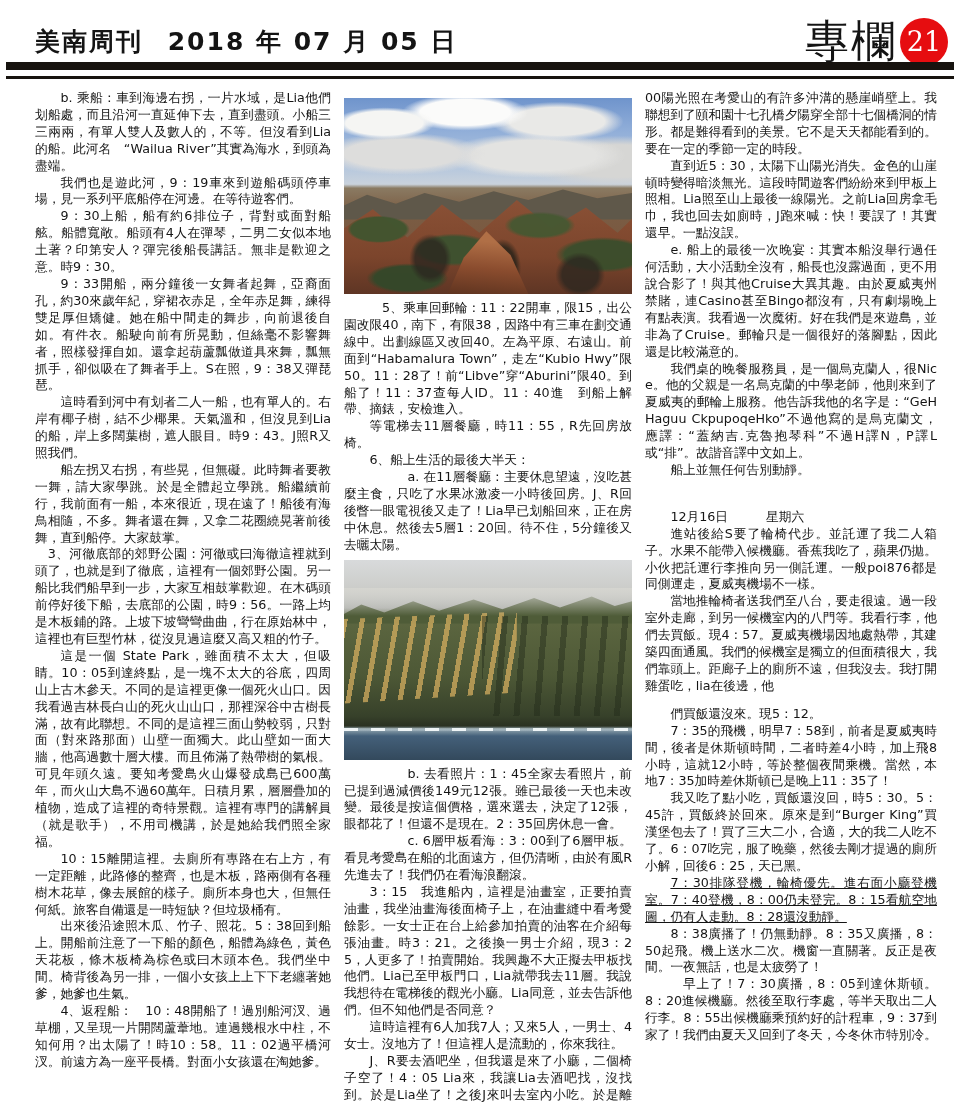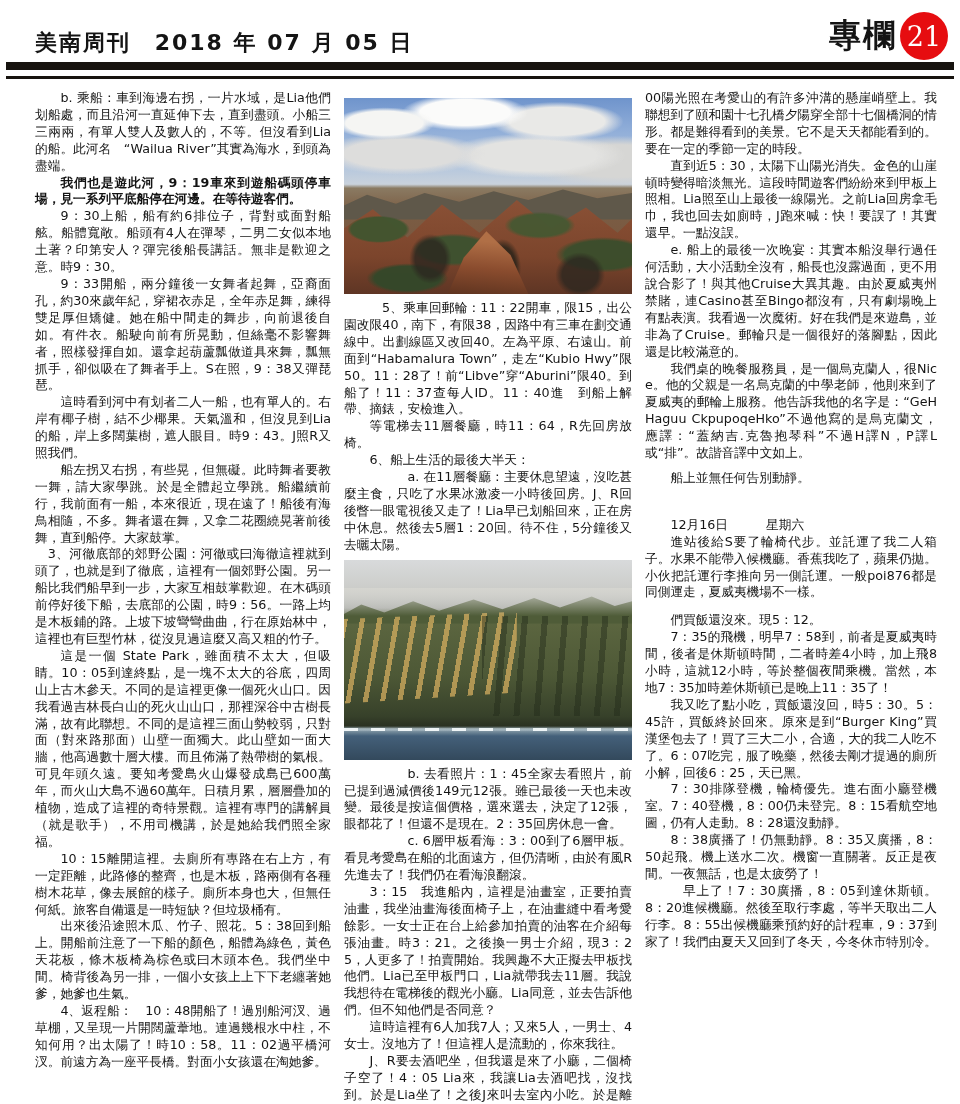--- a/index.html
+++ b/index.html
@@ -2,23 +2,23 @@
 <html><head>
 <meta charset="utf-8">
 <style>
   * { box-sizing: border-box; }
   html,body { margin:0; padding:0; background:#ffffff; }
   body { width:960px; height:1104px; font-family:"DejaVu Sans","Liberation Sans",sans-serif; color:#141414; }
   .page { position:relative; width:960px; height:1104px; background:#ffffff; overflow:hidden; }
 
   
   .header { position:absolute; top:10px; left:35px; right:10px; height:52px; }
-  .masthead-line { position:absolute; left:0; bottom:4px; font-weight:bold; font-size:22px; letter-spacing:2px; white-space:nowrap; }
+  .masthead-line { position:absolute; left:0; bottom:4px; font-weight:bold; font-size:25px; letter-spacing:2px; white-space:nowrap; }
   .header-right { position:absolute; right:2px; top:2px; display:flex; align-items:center; }
-  .section-label { font-size:32px; font-weight:bold; letter-spacing:2px; }
+  .section-label { font-size:44px; font-weight:normal; letter-spacing:2px; }
   .page-circle { width:48px; height:48px; margin-left:3px; border-radius:50%;
     display:flex; align-items:center; justify-content:center;
     font-family:"DejaVu Serif","Liberation Serif",serif; font-size:27px; }
   .bar-thick { position:absolute; top:62px; left:6px; right:6px; height:8px; background:#17130f; }
   .bar-thin  { position:absolute; top:76px; left:6px; right:6px; height:3px; background:#17130f; }
 
   
   .columns { position:absolute; top:90px; left:35px; display:flex; gap:13px; }
   .col { width:296px; }
   .col.mid { width:288px; }
@@ -88,21 +88,21 @@
       <span class="page-circle" id="page-circle" style="background: rgb(230, 13, 16); color: rgb(255, 255, 255);">21</span>
     </div>
   </div>
   <div class="bar-thick"></div>
   <div class="bar-thin"></div>
 
   <div class="columns">
 
     <div class="col">
         <p class="col-p" style="text-indent: 2em;">b. 乘船：車到海邊右拐，一片水域，是Lia他們划船處，而且沿河一直延伸下去，直到盡頭。小船三三兩兩，有單人雙人及數人的，不等。但沒看到Lia的船。此河名　“Wailua River”其實為海水，到頭為盡端。</p>
-        <p class="col-p" style="text-indent: 2em; font-weight: bold;">我們也是遊此河，9：19車來到遊船碼頭停車場，見一系列平底船停在河邊。在等待遊客們。</p>
+        <p class="col-p" style="text-indent: 2em;">我們也是遊此河，9：19車來到遊船碼頭停車場，見一系列平底船停在河邊。在等待遊客們。</p>
         <p class="col-p" style="text-indent: 2em;">9：30上船，船有約6排位子，背對或面對船舷。船體寬敞。船頭有4人在彈琴，二男二女似本地土著？印第安人？彈完後船長講話。無非是歡迎之意。時9：30。</p>
         <p class="col-p" style="text-indent: 2em;">9：33開船，兩分鐘後一女舞者起舞，亞裔面孔，約30來歲年紀，穿裙衣赤足，全年赤足舞，練得雙足厚但矯健。她在船中間走的舞步，向前退後自如。有件衣。船駛向前有所晃動，但絲毫不影響舞者，照樣發揮自如。還拿起葫蘆瓢做道具來舞，瓢無抓手，卻似吸在了舞者手上。S在照，9：38又彈琵琶。</p>
         <p class="col-p" style="text-indent: 2em;">這時看到河中有划者二人一船，也有單人的。右岸有椰子樹，結不少椰果。天氣溫和，但沒見到Lia的船，岸上多闊葉樹，遮人眼目。時9：43。J照R又照我們。</p>
         <p class="col-p" style="text-indent: 2em;">船左拐又右拐，有些晃，但無礙。此時舞者要教一舞，請大家學跳。於是全體起立學跳。船繼續前行，我前面有一船，本來很近，現在遠了！船後有海鳥相隨，不多。舞者還在舞，又拿二花圈繞晃著前後舞，直到船停。大家鼓掌。</p>
         <p class="col-p" style="text-indent: 1em;">3、河徹底部的郊野公園：河徹或曰海徹這裡就到頭了，也就是到了徹底，這裡有一個郊野公園。另一船比我們船早到一步，大家互相鼓掌歡迎。在木碼頭前停好後下船，去底部的公園，時9：56。一路上均是木板鋪的路。上坡下坡彎彎曲曲，行在原始林中，這裡也有巨型竹林，從沒見過這麼又高又粗的竹子。</p>
         <p class="col-p" style="text-indent: 2em;">這是一個 State Park，雖面積不太大，但吸睛。10：05到達終點，是一塊不太大的谷底，四周山上古木參天。不同的是這裡更像一個死火山口。因我看過吉林長白山的死火山山口，那裡深谷中古樹長滿，故有此聯想。不同的是這裡三面山勢較弱，只對面（對來路那面）山壁一面獨大。此山壁如一面大牆，他高過數十層大樓。而且佈滿了熱帶樹的氣根。可見年頭久遠。要知考愛島火山爆發成島已600萬年，而火山大島不過60萬年。日積月累，層層疊加的植物，造成了這裡的奇特景觀。這裡有專門的講解員（就是歌手），不用司機講，於是她給我們照全家福。</p>
         <p class="col-p" style="text-indent: 2em;">10：15離開這裡。去廁所有專路在右上方，有一定距離，此路修的整齊，也是木板，路兩側有各種樹木花草，像去展館的樣子。廁所本身也大，但無任何紙。旅客自備還是一時短缺？但垃圾桶有。</p>
         <p class="col-p" style="text-indent: 2em;">出來後沿途照木瓜、竹子、照花。5：38回到船上。開船前注意了一下船的顏色，船體為綠色，黃色天花板，條木板椅為棕色或曰木頭本色。我們坐中間。椅背後為另一排，一個小女孩上上下下老纏著她爹，她爹也生氣。</p>
         <p class="col-p" style="text-indent: 2em;">4、返程船：　10：48開船了！過別船河汊、過草棚，又呈現一片開闊蘆葦地。連過幾根水中柱，不知何用？出太陽了！時10：58。11：02過平橋河汊。前遠方為一座平長橋。對面小女孩還在淘她爹。</p>
       </div>
@@ -111,21 +111,21 @@
       <div class="photo" id="photo1">
         <div class="p1-clouds"></div>
         <div class="p1-r1"></div>
         <div class="p1-r2"></div>
         <div class="p1-green"></div>
         <div class="p1-shadow"></div>
         <div class="p1-peak"></div>
       </div>
       <div>
           <p class="col-p" style="text-indent: 3em;">5、乘車回郵輪：11：22開車，限15，出公園改限40，南下，有限38，因路中有三車在劃交通線中。出劃線區又改回40。左為平原、右遠山。前面到“Habamalura Town”，走左“Kubio Hwy”限50。11：28了！前“Libve”穿“Aburini”限40。到船了！11：37查每人ID。11：40進　到船上解帶、摘錶，安檢進入。</p>
-          <p class="col-p" style="text-indent: 2em;">等電梯去11層餐廳，時11：64，R先回房放椅。</p>
+          <p class="col-p" style="text-indent: 2em;">等電梯去11層餐廳，時11：55，R先回房放椅。</p>
           <p class="col-p" style="text-indent: 2em;">6、船上生活的最後大半天：</p>
           <p class="col-p" style="text-indent: 5em;">a. 在11層餐廳：主要休息望遠，沒吃甚麼主食，只吃了水果冰激凌一小時後回房。J、R回後瞥一眼電視後又走了！Lia早已划船回來，正在房中休息。然後去5層1：20回。待不住，5分鐘後又去曬太陽。</p>
         </div>
       <div class="photo" id="photo2">
         <div class="p2-ridge"></div>
         <div class="p2-gold"></div>
         <div class="p2-shade"></div>
         <div class="p2-mist"></div>
         <div class="p2-surf"></div>
       </div>
@@ -136,25 +136,26 @@
           <p class="col-p" style="text-indent: 2em;">這時這裡有6人加我7人；又來5人，一男士、4女士。沒地方了！但這裡人是流動的，你來我往。</p>
           <p class="col-p" style="text-indent: 2em;">J、R要去酒吧坐，但我還是來了小廳，二個椅子空了！4：05 Lia來，我讓Lia去酒吧找，沒找到。於是Lia坐了！之後J來叫去室內小吃。於是離開。</p>
         </div>
     </div>
 
     <div class="col rgt">
         <p class="col-p" style="text-indent: 0em;">00陽光照在考愛山的有許多沖溝的懸崖峭壁上。我聯想到了頤和園十七孔橋夕陽穿全部十七個橋洞的情形。都是難得看到的美景。它不是天天都能看到的。要在一定的季節一定的時段。</p>
         <p class="col-p" style="text-indent: 2em;">直到近5：30，太陽下山陽光消失。金色的山崖頓時變得暗淡無光。這段時間遊客們紛紛來到甲板上照相。Lia照至山上最後一線陽光。之前Lia回房拿毛巾，我也回去如廁時，J跑來喊：快！要誤了！其實還早。一點沒誤。</p>
         <p class="col-p" style="text-indent: 2em;">e. 船上的最後一次晚宴：其實本船沒舉行過任何活動，大小活動全沒有，船長也沒露過面，更不用說合影了！與其他Cruise大異其趣。由於夏威夷州禁賭，連Casino甚至Bingo都沒有，只有劇場晚上有點表演。我看過一次魔術。好在我們是來遊島，並非為了Cruise。郵輪只是一個很好的落腳點，因此還是比較滿意的。</p>
         <p class="col-p" style="text-indent: 2em;">我們桌的晚餐服務員，是一個烏克蘭人，很Nice。他的父親是一名烏克蘭的中學老師，他則來到了夏威夷的郵輪上服務。他告訴我他的名字是：“GeHHaguu CkpupoqeHko”不過他寫的是烏克蘭文，應譯：“蓋納吉.克魯抱琴科”不過H譯N，P譯L或“排”。故諧音譯中文如上。</p>
-        <p class="col-p" style="text-indent: 2em; margin-top: 8px;">船上並無任何告別動靜。</p>
+        <p class="col-p" style="text-indent: 2em;">船上並無任何告別動靜。</p>
         <p class="col-p gap-before" style="text-indent: 2em; font-weight: normal;">12月16日　　　星期六</p>
         <p class="col-p" style="text-indent: 2em;">進站後給S要了輪椅代步。並託運了我二人箱子。水果不能帶入候機廳。香蕉我吃了，蘋果仍拋。小伙把託運行李推向另一側託運。一般poi876都是同側運走，夏威夷機場不一樣。</p>
+        <p class="col-p" style="text-indent: 2em;">當地推輪椅者送我們至八台，要走很遠。過一段室外走廊，到另一候機室內的八門等。我看行李，他們去買飯。現4：57。夏威夷機場因地處熱帶，其建築四面通風。我們的候機室是獨立的但面積很大，我們靠頭上。距廊子上的廁所不遠，但我沒去。我打開雞蛋吃，lia在後邊，他</p>
         <p class="col-p" style="text-indent: 2em; margin-top: 11px;">們買飯還沒來。現5：12。</p>
         <p class="col-p" style="text-indent: 2em;">7：35的飛機，明早7：58到，前者是夏威夷時間，後者是休斯頓時間，二者時差4小時，加上飛8小時，這就12小時，等於整個夜間乘機。當然，本地7：35加時差休斯頓已是晚上11：35了！</p>
         <p class="col-p" style="text-indent: 2em;">我又吃了點小吃，買飯還沒回，時5：30。5：45許，買飯終於回來。原來是到“Burger King”買漢堡包去了！買了三大二小，合適，大的我二人吃不了。6：07吃完，服了晚藥，然後去剛才提過的廁所小解，回後6：25，天已黑。</p>
-        <p class="col-p" style="text-indent: 2em;">7：30排隊登機，輪椅優先。進右面小廳登機室。7：40登機，8：00仍未登完。8：15看航空地圖，仍有人走動。8：28還沒動靜。</p>
+        <p class="col-p" style="text-indent: 2em; text-decoration: underline;">7：30排隊登機，輪椅優先。進右面小廳登機室。7：40登機，8：00仍未登完。8：15看航空地圖，仍有人走動。8：28還沒動靜。</p>
         <p class="col-p" style="text-indent: 2em;">8：38廣播了！仍無動靜。8：35又廣播，8：50起飛。機上送水二次。機窗一直關著。反正是夜間。一夜無話，也是太疲勞了！</p>
         <p class="col-p" style="text-indent: 3em;">早上了！7：30廣播，8：05到達休斯頓。8：20進候機廳。然後至取行李處，等半天取出二人行李。8：55出候機廳乘預約好的計程車，9：37到家了！我們由夏天又回到了冬天，今冬休市特別冷。</p>
       </div>
 
   </div>
 </div>
 
 </body></html>

